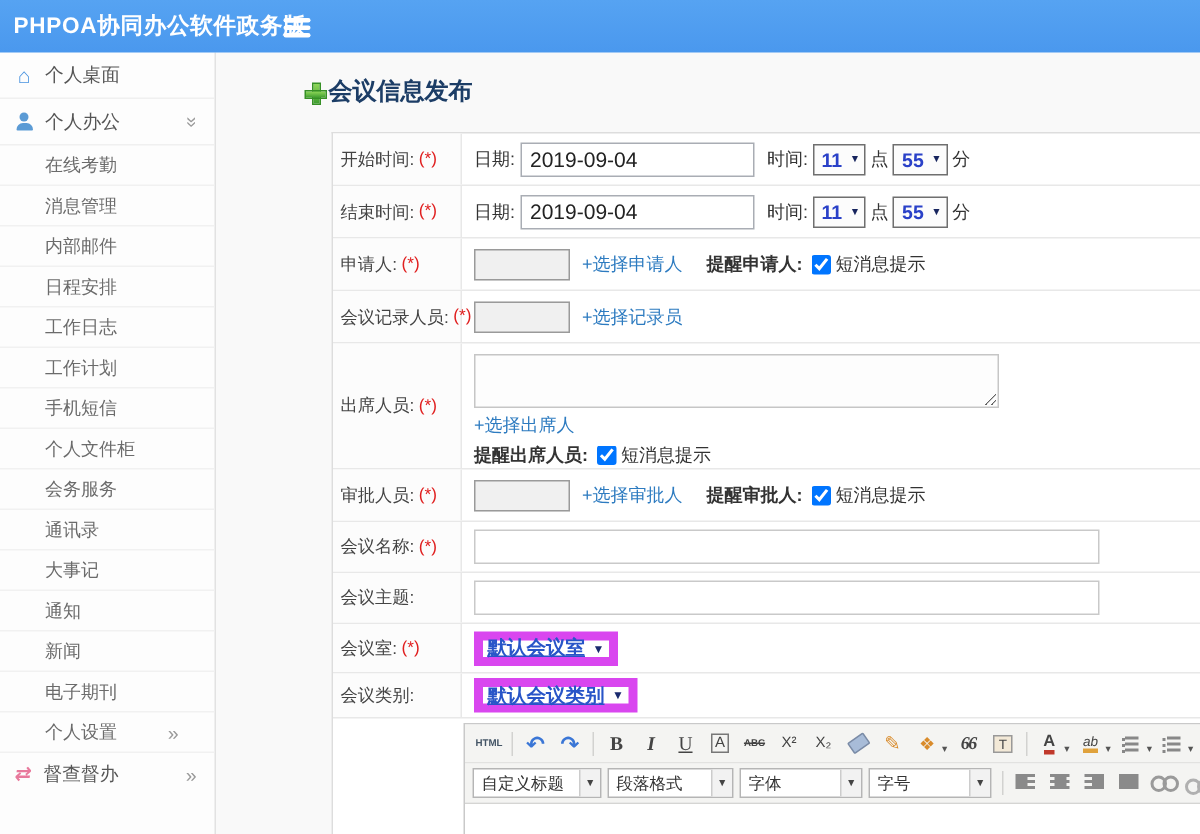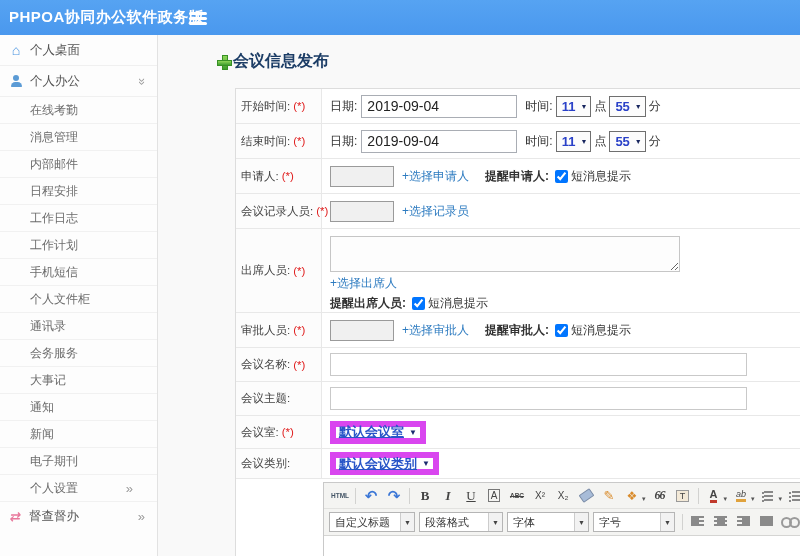--- a/index.html
+++ b/index.html
@@ -9,21 +9,21 @@
   
   .topbar { position:relative; height:35px; background:linear-gradient(#56a3f2,#4a98ee);
     display:flex; align-items:center; color:#fff; }
   .topbar-title { font-size:15px; font-weight:bold; padding-left:9px; letter-spacing:.5px; }
   .hamburger { position:absolute; left:189px; top:12px; width:18px; height:14px; cursor:pointer; }
   .hamburger::before { content:""; display:block; width:18px; height:2.6px; background:#fff;
     border-radius:2px; box-shadow:0 5px 0 #fff, 0 10px 0 #fff; }
 
   
   .layout { display:flex; height:521px; }
-  .sidebar { width:158px; flex-shrink:0; background:#fdfdfd; border-right:1px solid #e2e2e2;
+  .sidebar { width:144px; flex-shrink:0; background:#fdfdfd; border-right:1px solid #e2e2e2;
     font-size:12px; color:#666; }
   .main { flex:1; background:#f9f9f9; padding-left:59px; }
 
   
   .side-item { position:relative; display:flex; align-items:center; cursor:pointer; }
   .side-item.top { height:31px; padding-left:9px; gap:7px; color:#555; border-bottom:1px solid #f0f0f0; font-size:12.5px;}
   .side-item.sub { height:27px; padding-left:30px; border-bottom:1px solid #f1f1f1; color:#6b6b6b; }
   .side-item.bottom { height:28px; padding-left:8px; gap:6px; color:#555; font-size:12.5px; }
   .icon { display:inline-flex; align-items:center; justify-content:center; }
   .i-home { width:14px; color:#4a94e0; font-size:14px; }
@@ -173,24 +173,24 @@
     <div class="side-item sub">
         <span>工作计划</span>
       </div>
     <div class="side-item sub">
         <span>手机短信</span>
       </div>
     <div class="side-item sub">
         <span>个人文件柜</span>
       </div>
     <div class="side-item sub">
+        <span>会务服务</span>
+      </div>
+    <div class="side-item sub">
         <span>通讯录</span>
-      </div>
-    <div class="side-item sub">
-        <span>会务服务</span>
       </div>
     <div class="side-item sub">
         <span>大事记</span>
       </div>
     <div class="side-item sub">
         <span>通知</span>
       </div>
     <div class="side-item sub">
         <span>新闻</span>
       </div>

